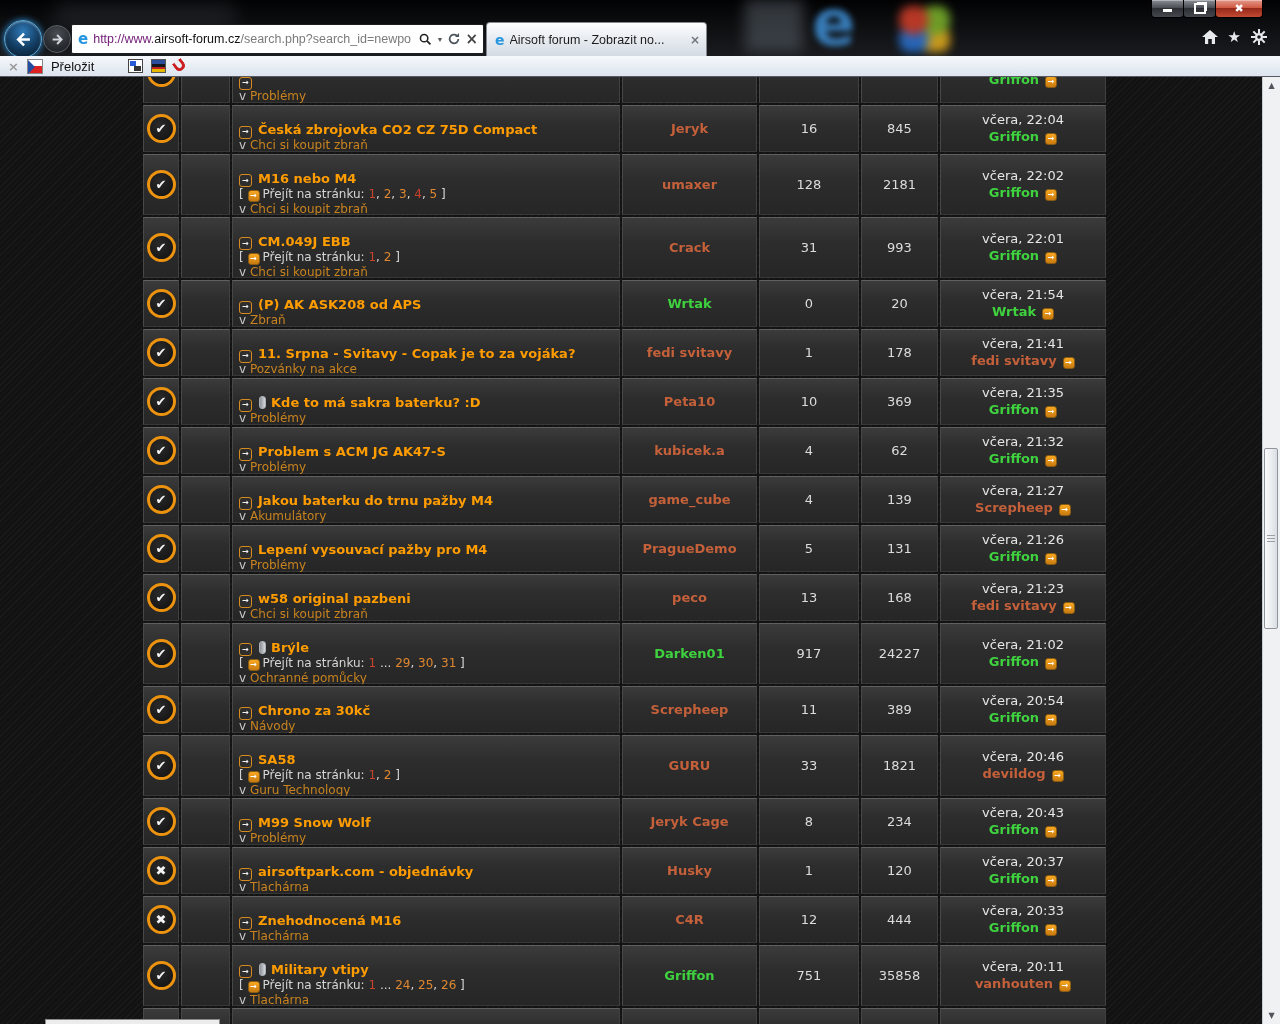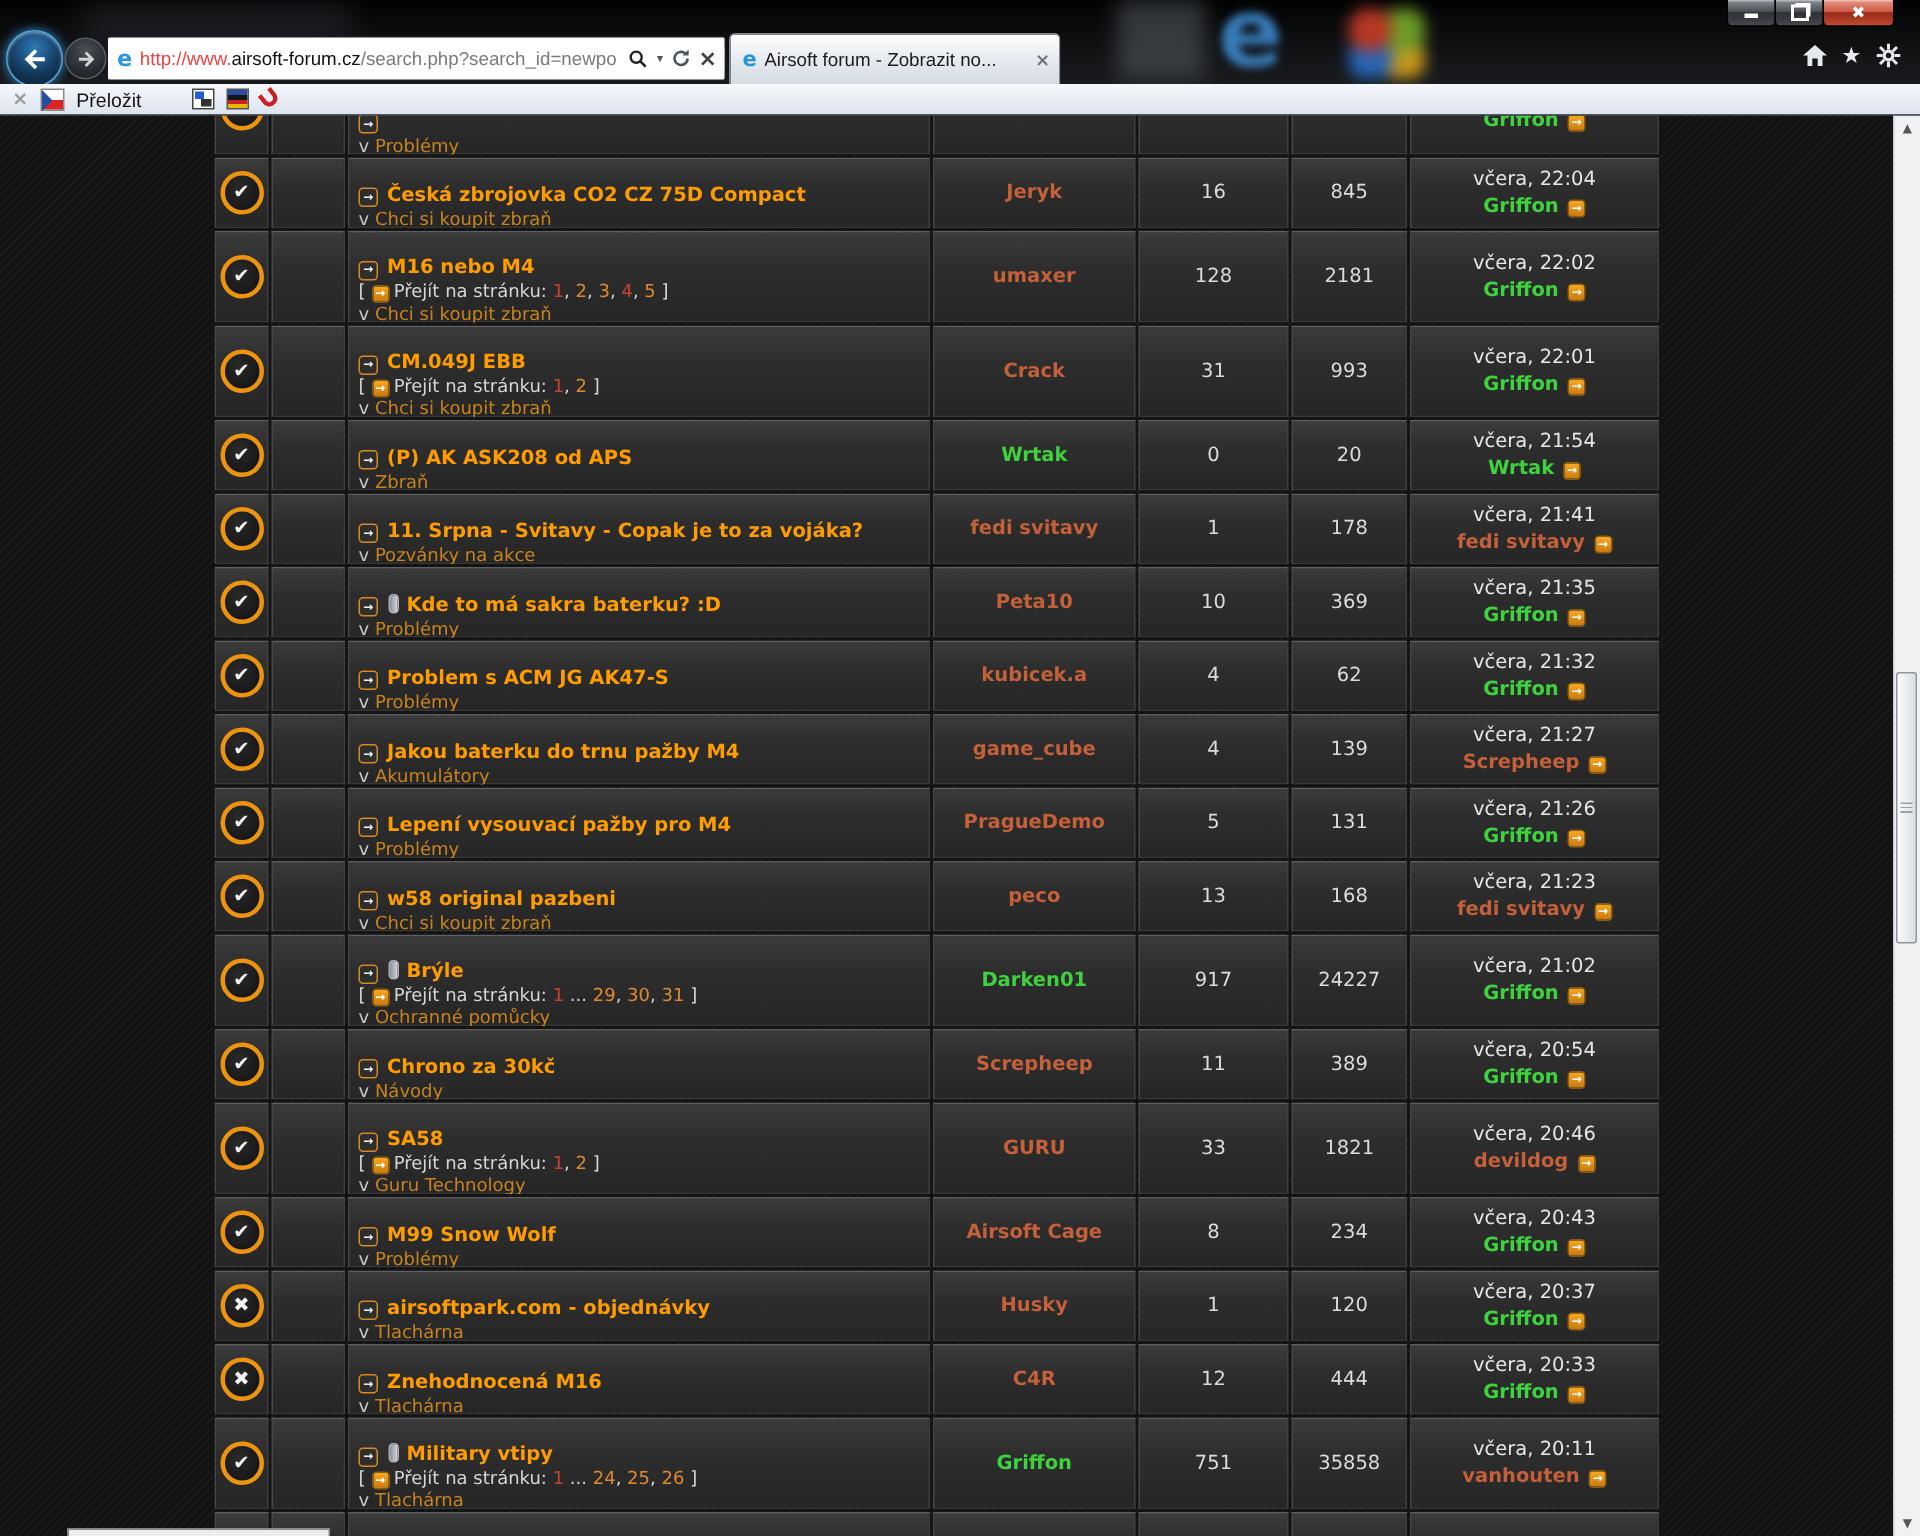--- a/index.html
+++ b/index.html
@@ -34,21 +34,21 @@
     background:radial-gradient(circle at 50% 30%,#2f7ab8 0%,#123a5e 55%,#071826 100%);
     border:1px solid #57a8dd;box-shadow:0 0 7px #2f8fd4,inset 0 1px 2px rgba(255,255,255,.4);
     display:flex;align-items:center;justify-content:center;}
   .btn-fwd{position:absolute;left:43px;top:5px;width:26px;height:26px;border-radius:50%;
     background:radial-gradient(circle at 50% 30%,#4a4f55 0%,#24272b 70%);
     border:1px solid #5a5f66;display:flex;align-items:center;justify-content:center;}
   .addrbar{position:absolute;left:71px;top:4px;width:411px;height:28px;background:#fff;
     border:1px solid #1c1e20;border-radius:2px;display:flex;align-items:center;overflow:hidden;}
   .ie-e{font:bold 15px "DejaVu Sans",sans-serif;color:#2596df;margin:0 5px 0 6px;}
   .url{font-size:12.5px;white-space:nowrap;overflow:hidden;flex:1;}
-  .url .u1{color:#ef4444;} .url .u2{color:#111;} .url .u3{color:#7b7b7b;}
+  .url .u1{color:#701a75;} .url .u2{color:#111;} .url .u3{color:#7b7b7b;}
   .addr-icons{display:flex;align-items:center;gap:4px;padding:0 5px;background:#fff;}
   .caret{font-size:7px;color:#555;}
   .stop-x{font:bold 15px "DejaVu Sans",sans-serif;color:#444;line-height:15px;}
   .tab{position:absolute;left:486px;top:2px;width:221px;height:34px;
     background:linear-gradient(180deg,#fdfeff 0%,#e9edf2 45%,#d4dbe3 100%);
     border:1px solid #85898f;border-bottom:none;border-radius:4px 4px 0 0;
     display:flex;align-items:center;padding:0 6px;box-sizing:border-box;}
   .tab .ie-e{font-size:14px;margin:0 5px 0 2px;}
   .tab-title{font-size:12.5px;color:#1c1c1c;white-space:nowrap;overflow:hidden;flex:1;}
   .tab-close{font:bold 12px "DejaVu Sans",sans-serif;color:#6e747b;margin-left:4px;}
@@ -713,21 +713,21 @@
                   <span class="ar">→</span>
                 </span><a class="title" href="#">M99 Snow Wolf</a>
         </div>
 
         <div class="t-forum">
           <span class="vpfx">v</span>
           <a class="forum" href="#">Problémy</a>
         </div>
       </div>
       <div class="cell c-author">
-        <a class="author" href="#">Airsoft Cage</a>
+        <a class="author" href="#">Jeryk Cage</a>
       </div>
       <div class="cell c-num">8</div>
       <div class="cell c-num c-views">234</div>
       <div class="cell c-last">
         <div class="lp-time">včera, 20:43</div>
         <div class="lp-auth">
           <a href="#" class="green">Griffon</a><span class="ico-g">
                   <span class="ar">→</span>
                 </span>
         </div>

